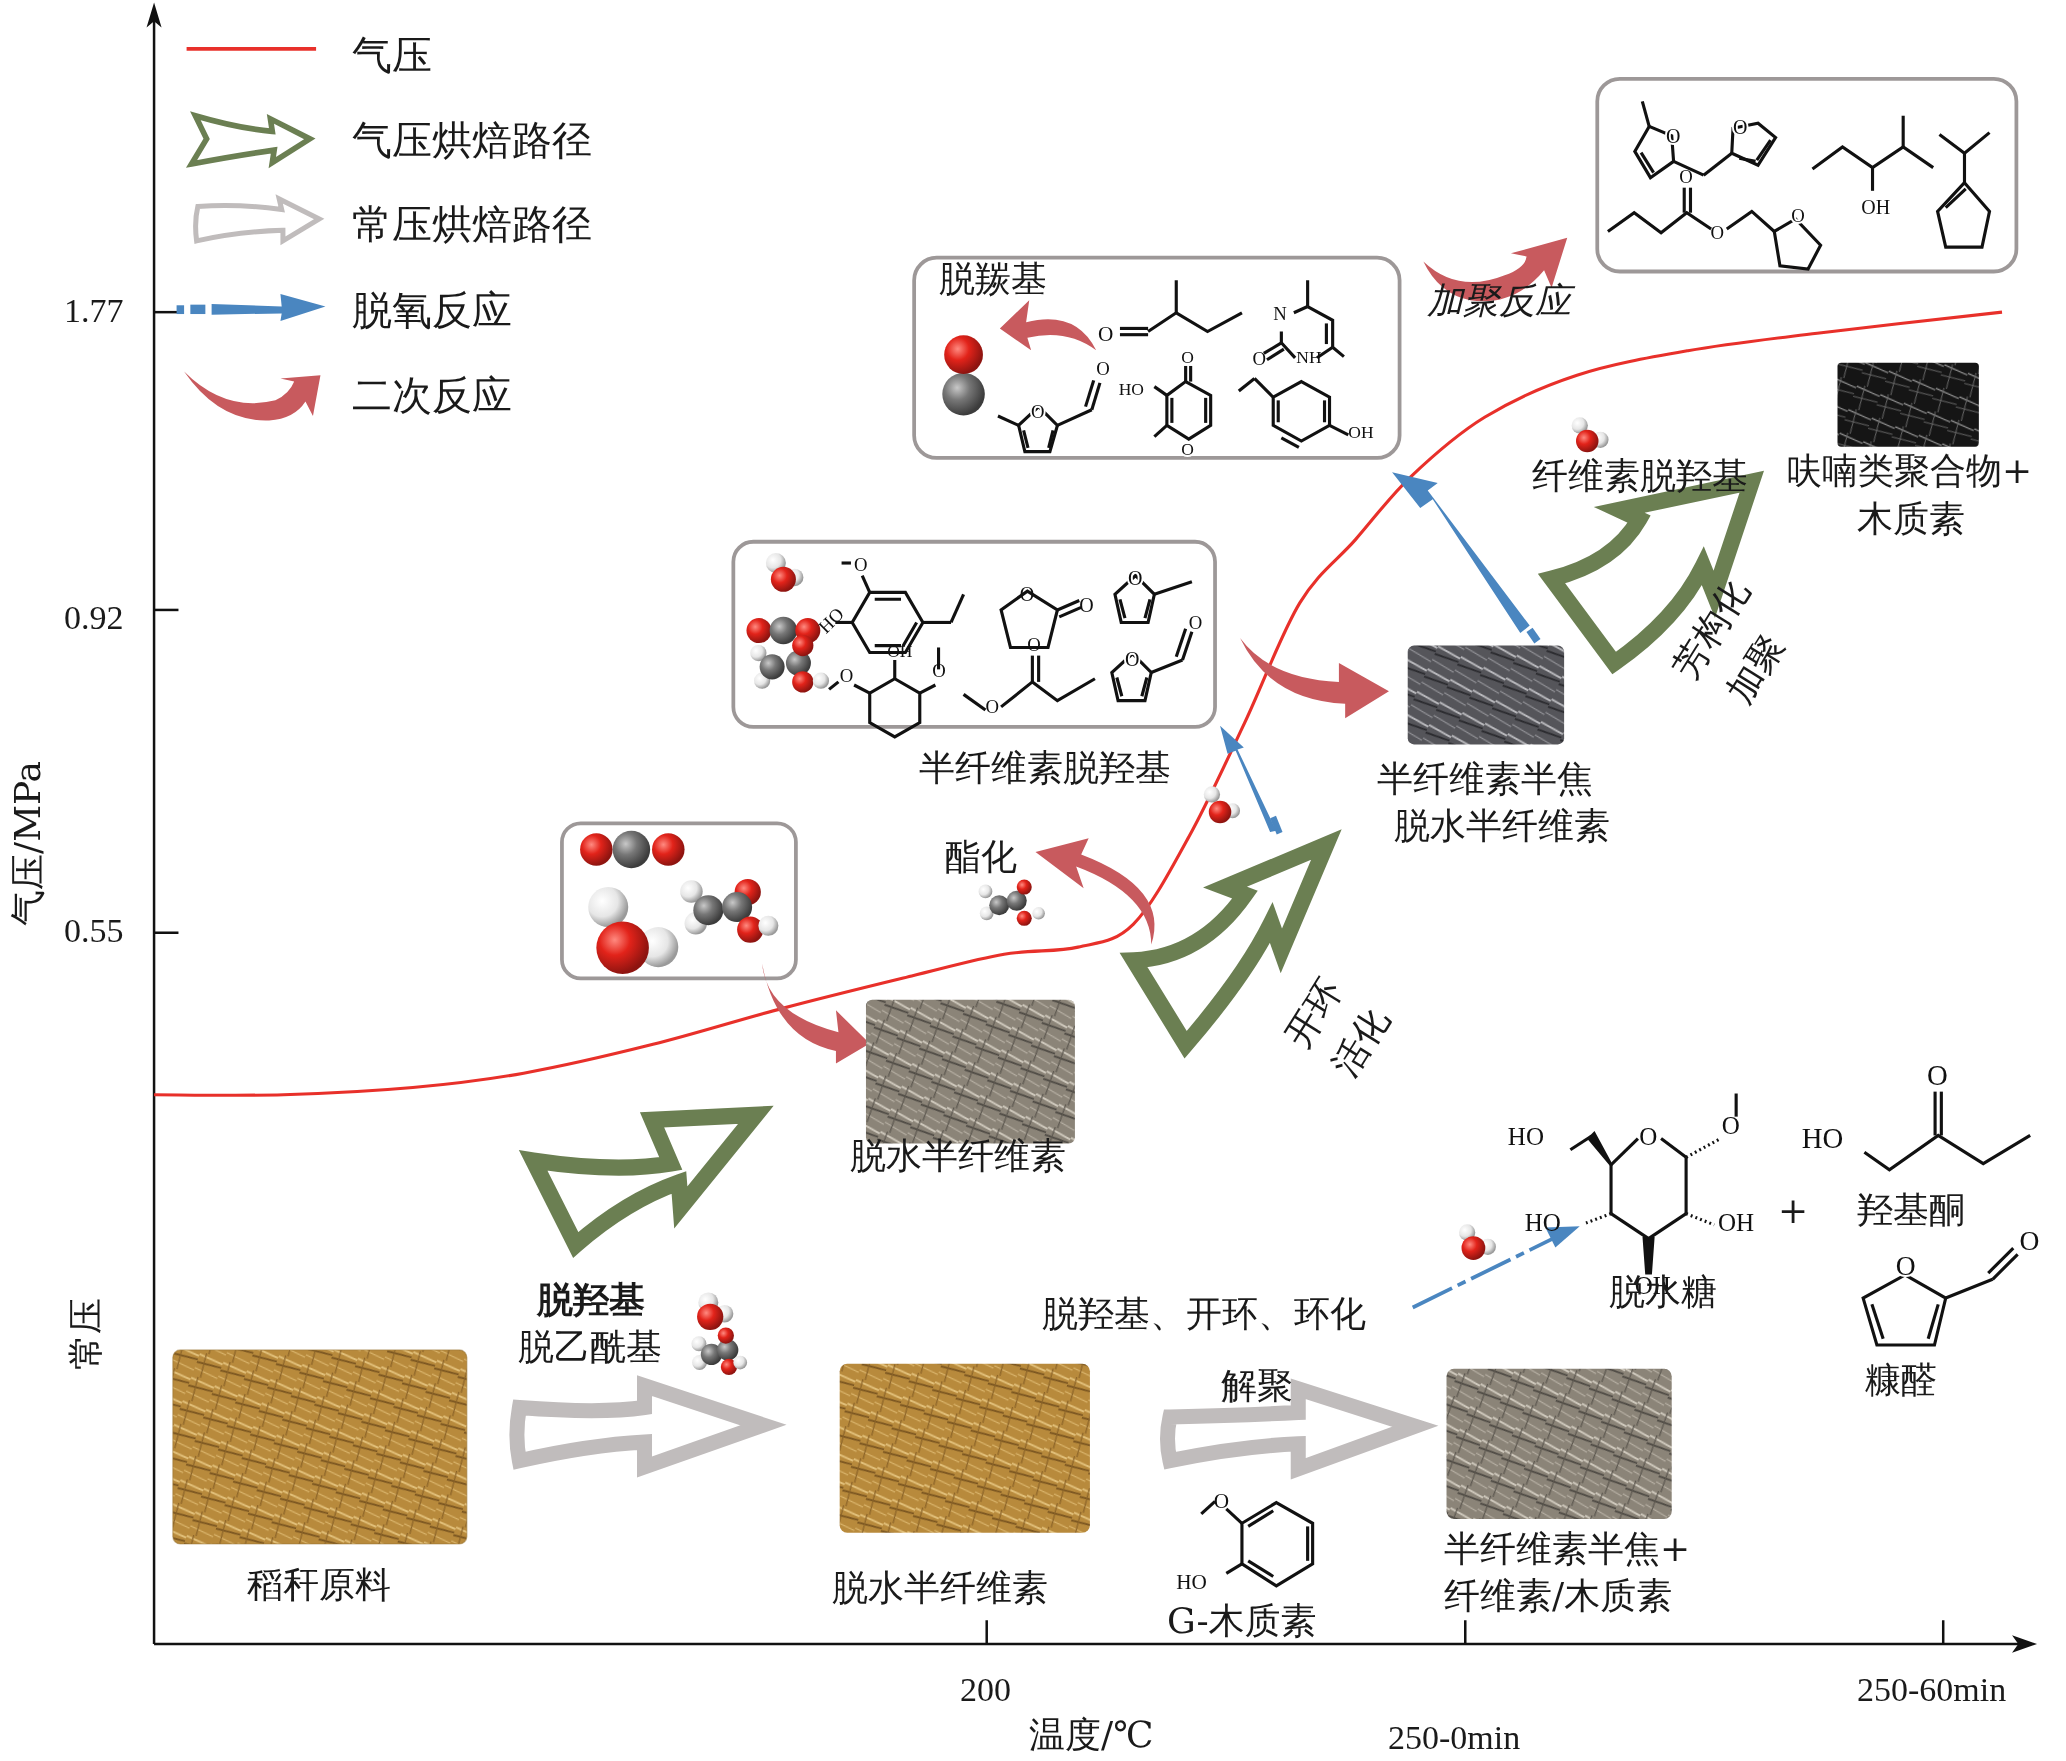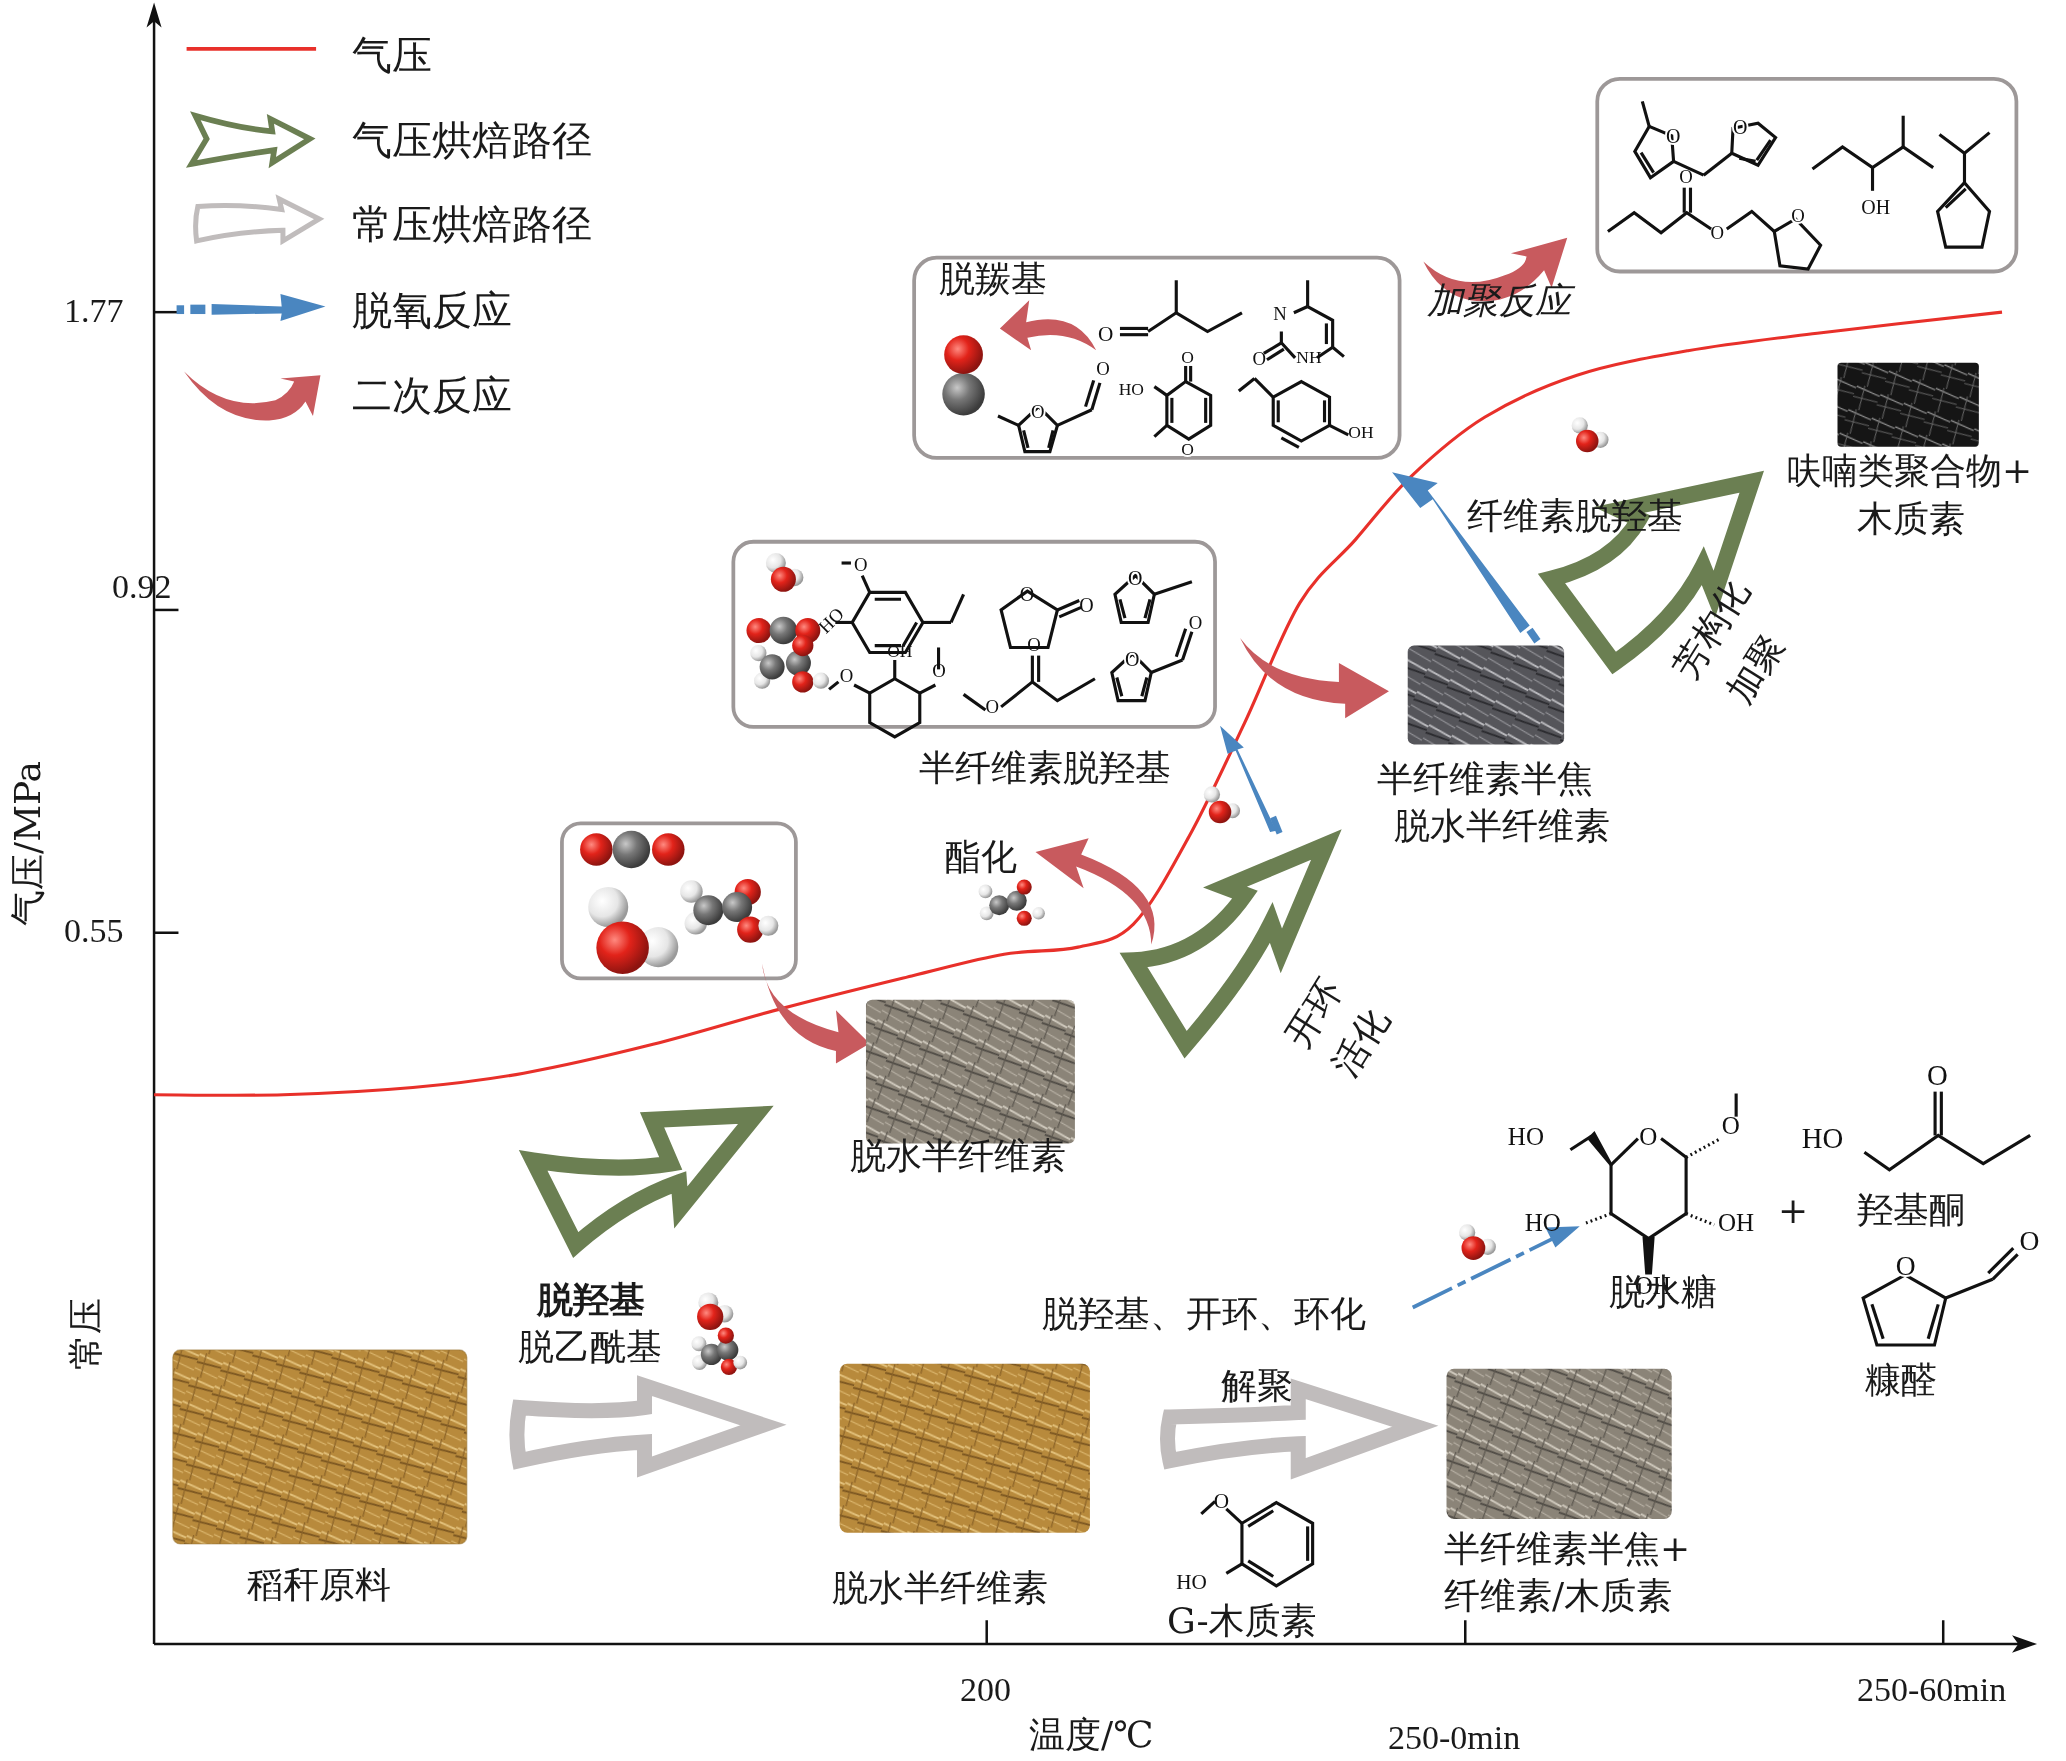--- a/index.html
+++ b/index.html
@@ -440,33 +440,33 @@
   </g>
 </svg>
 
 <span class="lbl legend-text" style="left:352px;top:27.5px;">气压</span>
 <span class="lbl legend-text" style="left:352px;top:113px;">气压烘焙路径</span>
 <span class="lbl legend-text" style="left:352px;top:197px;">常压烘焙路径</span>
 <span class="lbl legend-text" style="left:352px;top:283px;">脱氧反应</span>
 <span class="lbl legend-text" style="left:352px;top:368px;">二次反应</span>
 
 <span class="lbl tick" style="left:64px;top:292px;text-align:center;">1.77</span>
-<span class="lbl tick" style="left:64px;top:568px;margin-left:48px;">0.92</span>
+<span class="lbl tick" style="left:64px;top:599px;">0.92</span>
 <span class="lbl tick" style="left:64px;top:912px;">0.55</span>
 <span class="lbl cn" style="left:64px;top:1308px;transform:rotate(-90deg);transform-origin:left top;top:1370px;">常压</span>
 <span class="lbl cn" style="left:6.3px;top:926px;transform:rotate(-90deg);transform-origin:left top;">气压/MPa</span>
 
 <span class="lbl tick" style="left:960px;top:1671px;">200</span>
 <span class="lbl tick" style="left:1388px;top:1719px;">250-0min</span>
 <span class="lbl tick" style="left:1857px;top:1671px;">250-60min</span>
 <span class="lbl cn" style="left:1029px;top:1713px;">温度/℃</span>
 
 <span class="lbl cn" style="left:939px;top:257px;">脱羰基</span>
 <span class="lbl cn" style="left:1427px;top:279px;font-style:italic;">加聚反应</span>
-<span class="lbl cn" style="left:1467px;top:454px;margin-top:40px;">纤维素脱羟基</span>
+<span class="lbl cn" style="left:1532px;top:454px;">纤维素脱羟基</span>
 <span class="lbl cn" style="left:1786px;top:449px;">呋喃类聚合物+</span>
 <span class="lbl cn" style="left:1857px;top:497px;">木质素</span>
 <span class="lbl cn" style="left:1664px;top:588px;transform:rotate(-58deg);transform-origin:left top;top:663px;">芳构化</span>
 <span class="lbl cn" style="left:1718px;top:688px;transform:rotate(-58deg);transform-origin:left top;">加聚</span>
 <span class="lbl cn" style="left:919px;top:746px;">半纤维素脱羟基</span>
 <span class="lbl cn" style="left:1377px;top:757px;">半纤维素半焦</span>
 <span class="lbl cn" style="left:1394px;top:804px;">脱水半纤维素</span>
 <span class="lbl cn" style="left:945px;top:835px;">酯化</span>
 <span class="lbl cn" style="left:1276px;top:1032px;transform:rotate(-58deg);transform-origin:left top;">开环</span>
 <span class="lbl cn" style="left:1323px;top:1061px;transform:rotate(-58deg);transform-origin:left top;">活化</span>

